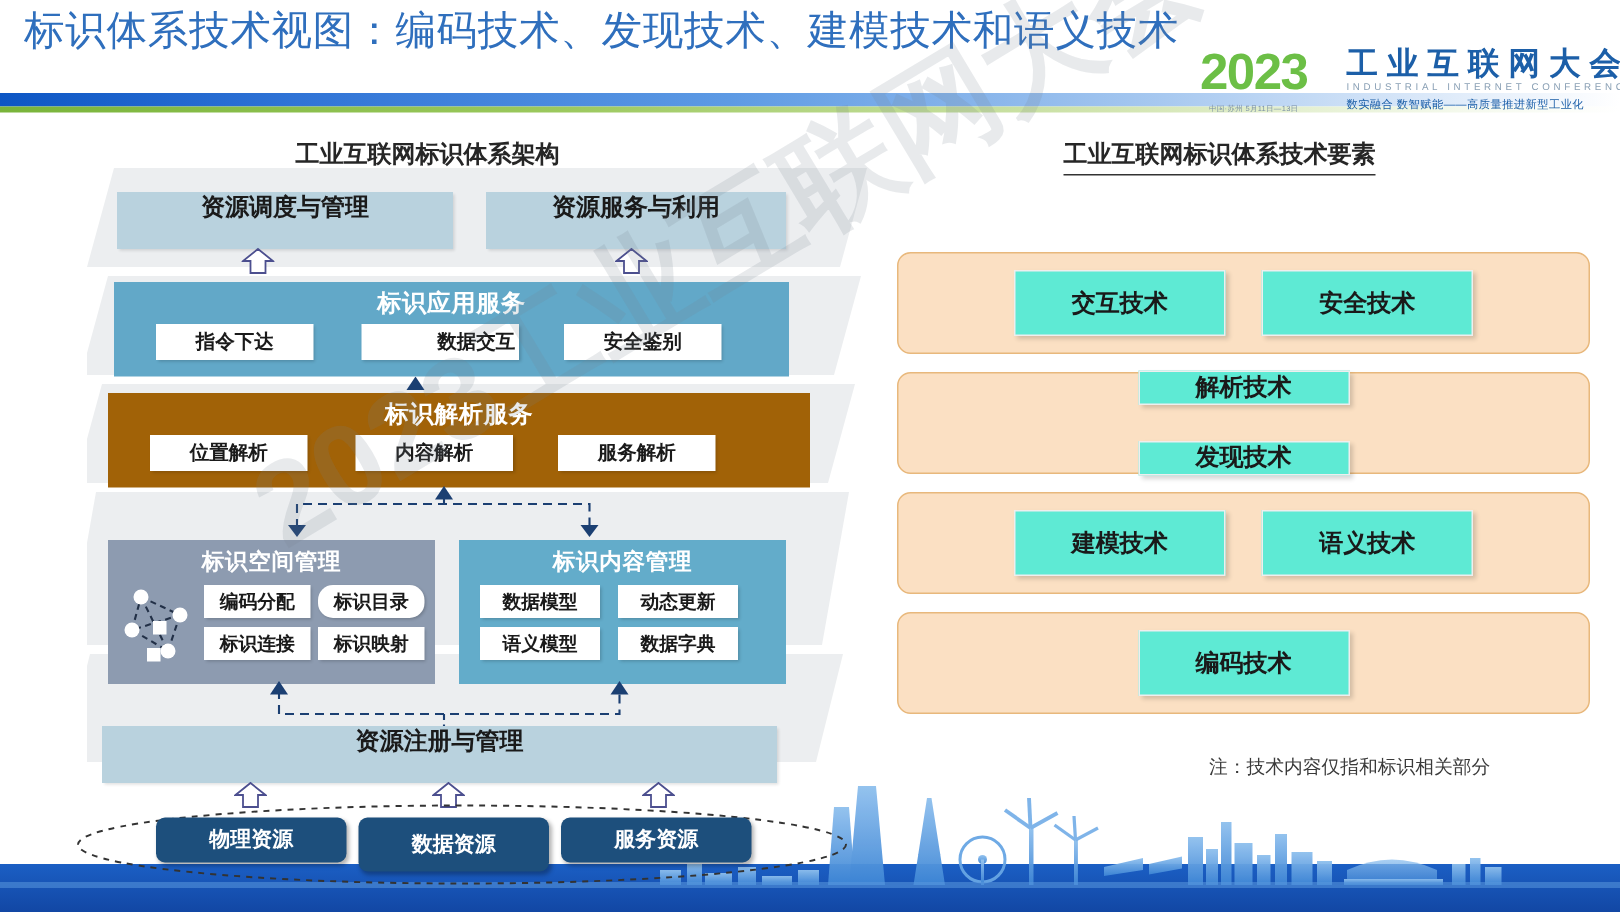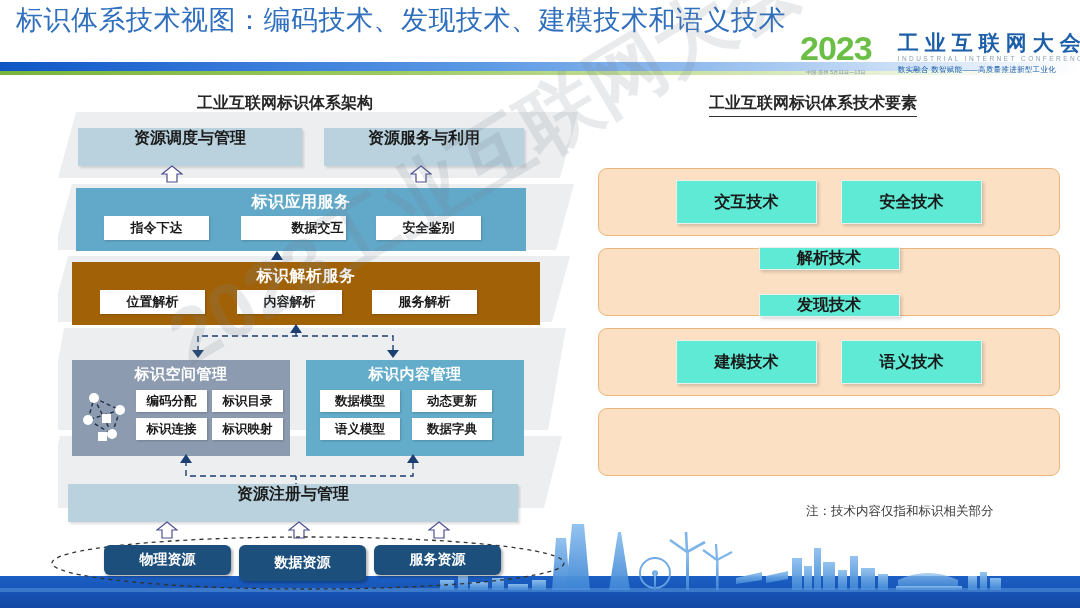--- a/index.html
+++ b/index.html
@@ -191,21 +191,21 @@
         <path d="M10 32 L16 10"></path>
       </g>
       <circle cx="16" cy="10" r="5" fill="#ffffff"></circle>
       <circle cx="42" cy="22" r="5" fill="#ffffff"></circle>
       <circle cx="10" cy="32" r="5" fill="#ffffff"></circle>
       <circle cx="34" cy="46" r="5" fill="#ffffff"></circle>
       <rect x="24" y="26" width="9" height="9" fill="#ffffff"></rect>
       <rect x="20" y="44" width="9" height="9" fill="#ffffff"></rect>
     </svg>
     <div class="chip" style="position:absolute;left:64px;top:30px;width:71px;height:22px;font-size:12.5px;">编码分配</div>
-    <div class="chip" style="position:absolute;left:140px;top:30px;width:71px;height:22px;font-size:12.5px;">标识目录</div>
+    <div class="chip" style="position:absolute;left:140px;top:30px;width:71px;height:22px;font-size:12.5px;border-radius:10px;">标识目录</div>
     <div class="chip" style="position:absolute;left:64px;top:58px;width:71px;height:22px;font-size:12.5px;">标识连接</div>
     <div class="chip" style="position:absolute;left:140px;top:58px;width:71px;height:22px;font-size:12.5px;">标识映射</div>
   </div>
 
   <div class="box" id="mgmt-content" style="left:248px;top:248px;width:218px;height:96px;background:#63acca;">
     <div class="band-title" style="padding-top:5px;font-size:15px;">标识内容管理</div>
     <div class="chip" style="position:absolute;left:14px;top:30px;width:80px;height:22px;font-size:12.5px;">数据模型</div>
     <div class="chip" style="position:absolute;left:106px;top:30px;width:80px;height:22px;font-size:12.5px;">动态更新</div>
     <div class="chip" style="position:absolute;left:14px;top:58px;width:80px;height:22px;font-size:12.5px;">语义模型</div>
     <div class="chip" style="position:absolute;left:106px;top:58px;width:80px;height:22px;font-size:12.5px;">数据字典</div>
@@ -249,20 +249,21 @@
   </div>
   <div class="tech-row" style="top:80px;flex-direction:column;">
     <div class="tech-chip">解析技术</div>
     <div class="tech-chip">发现技术</div>
   </div>
   <div class="tech-row" style="top:160px;">
     <div class="tech-chip">建模技术</div>
     <div class="tech-chip">语义技术</div>
   </div>
   <div class="tech-row" style="top:240px;">
+    <div class="tech-chip">编码技术</div>
   </div>
 </div>
 <div id="note">注：技术内容仅指和标识相关部分</div>
 
 <svg id="city" viewBox="0 0 1080 90" preserveAspectRatio="none">
   <defs>
     <linearGradient id="cityg" x1="0" y1="0" x2="0" y2="1">
       <stop offset="0%" stop-color="#8fc0ee"></stop>
       <stop offset="100%" stop-color="#3e86d6"></stop>
     </linearGradient>

